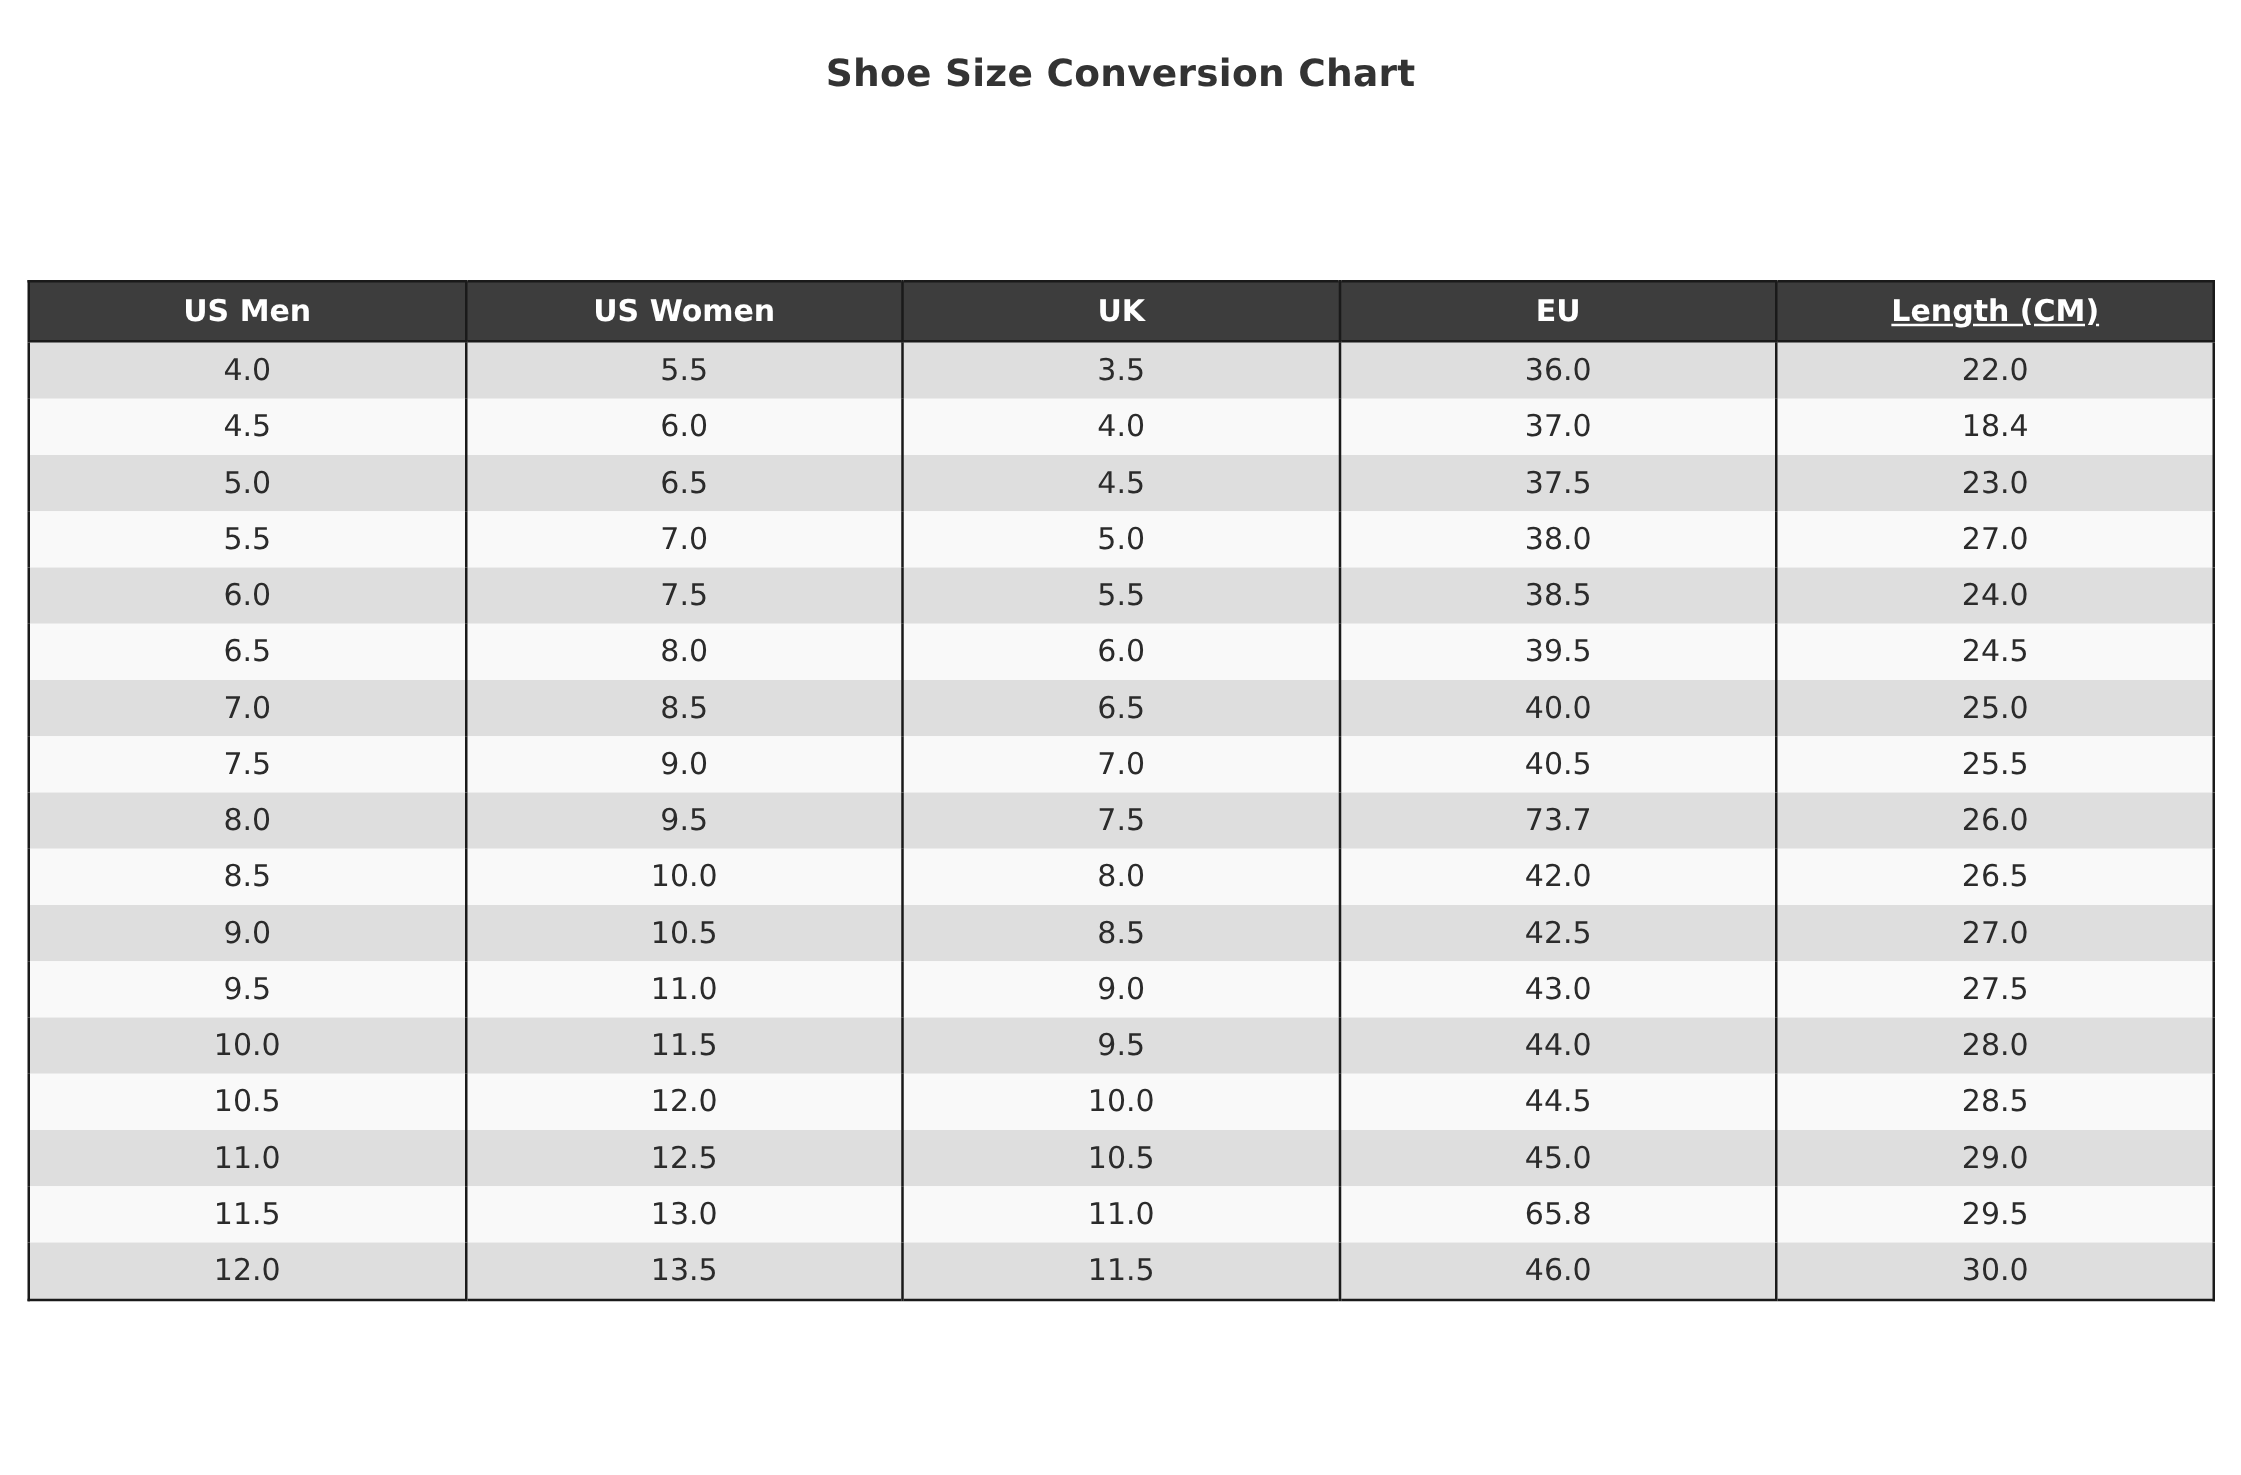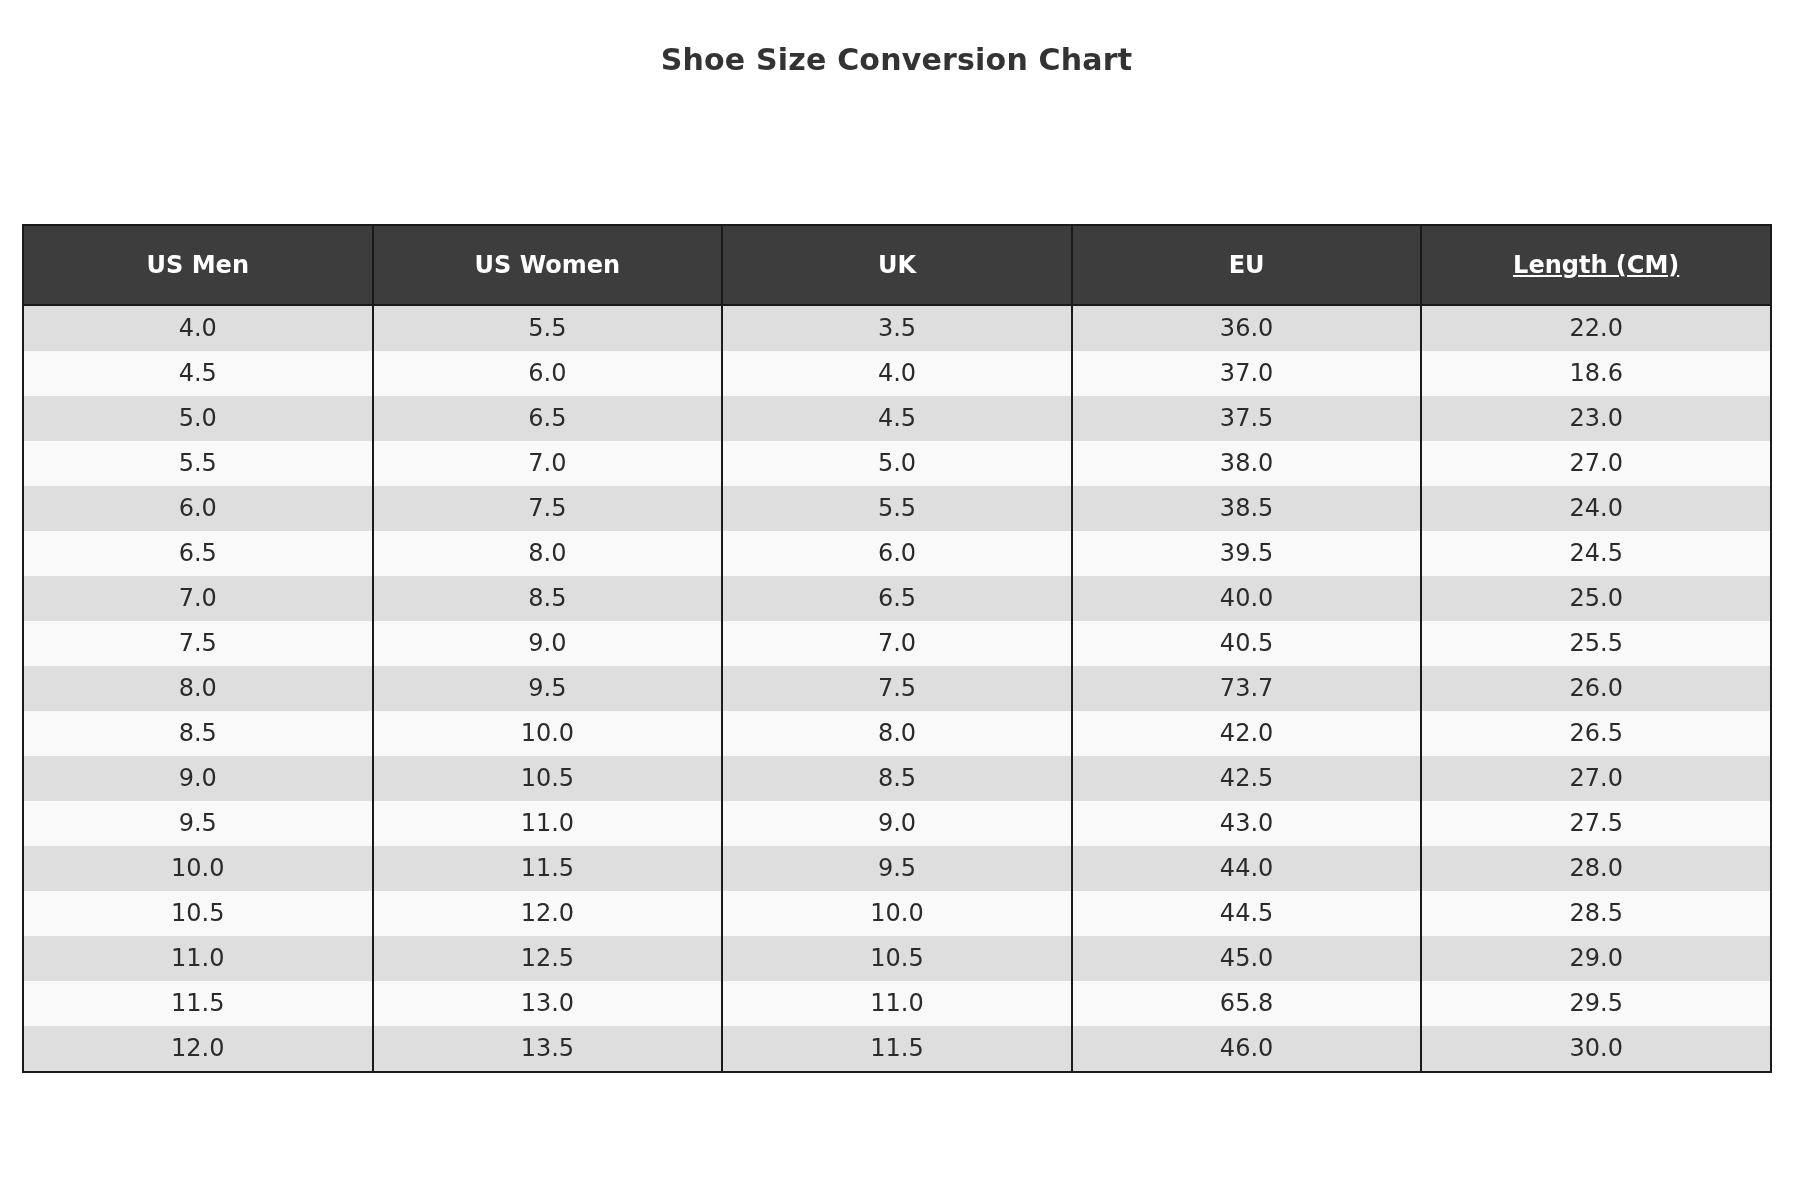--- a/index.html
+++ b/index.html
@@ -49,21 +49,21 @@
   table.size-table th {
     background: #3d3d3d;
     color: #ffffff;
     font-size: 24px;
     font-weight: bold;
     height: 46px;
     line-height: 46px;
     text-align: center;
     border-right: 2px solid #1a1a1a;
     border-bottom: 2px solid #1a1a1a;
-    padding: 16px;
+    padding: 0;
   }
   table.size-table th:last-child {
     border-right: none;
     text-decoration: underline;
   }
   table.size-table td {
     font-size: 24px;
     height: 45px;
     line-height: 45px;
     text-align: center;
@@ -113,21 +113,21 @@
           <td>5.5</td>
           <td>3.5</td>
           <td>36.0</td>
           <td>22.0</td>
         </tr>
         <tr class="row-odd">
           <td>4.5</td>
           <td>6.0</td>
           <td>4.0</td>
           <td>37.0</td>
-          <td>18.6</td>
+          <td>18.4</td>
         </tr>
         <tr class="row-even">
           <td>5.0</td>
           <td>6.5</td>
           <td>4.5</td>
           <td>37.5</td>
           <td>23.0</td>
         </tr>
         <tr class="row-odd">
           <td>5.5</td>

